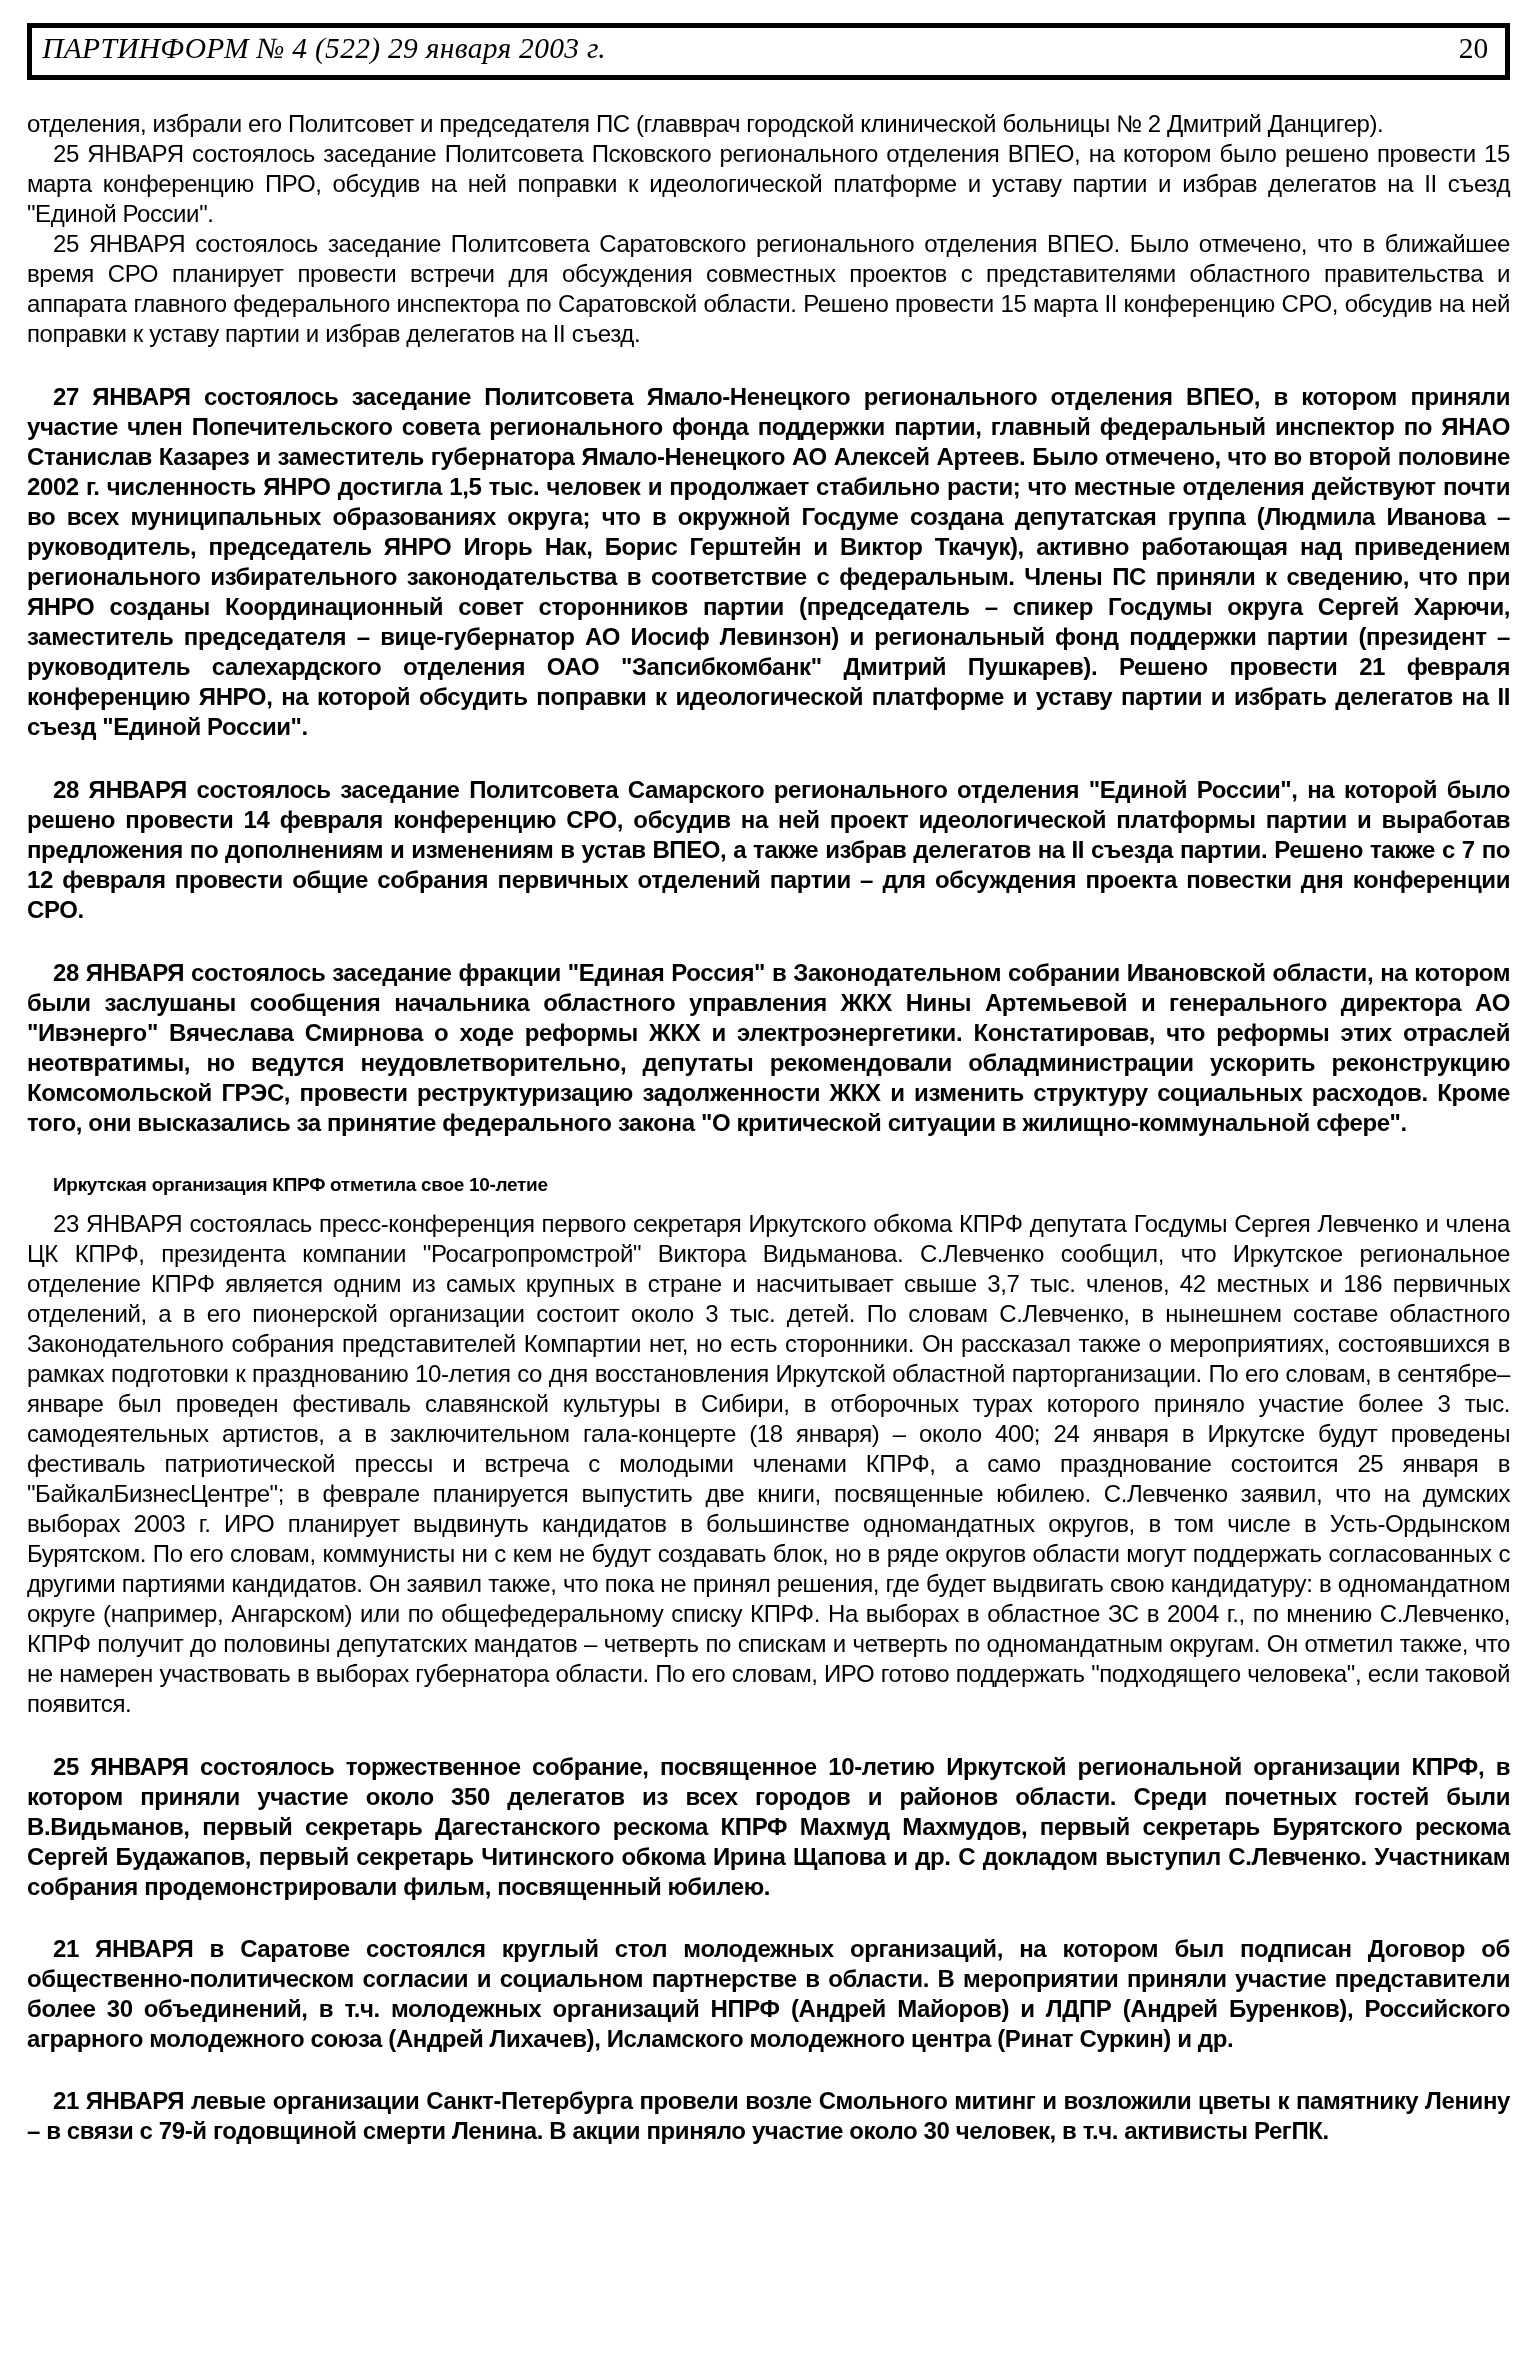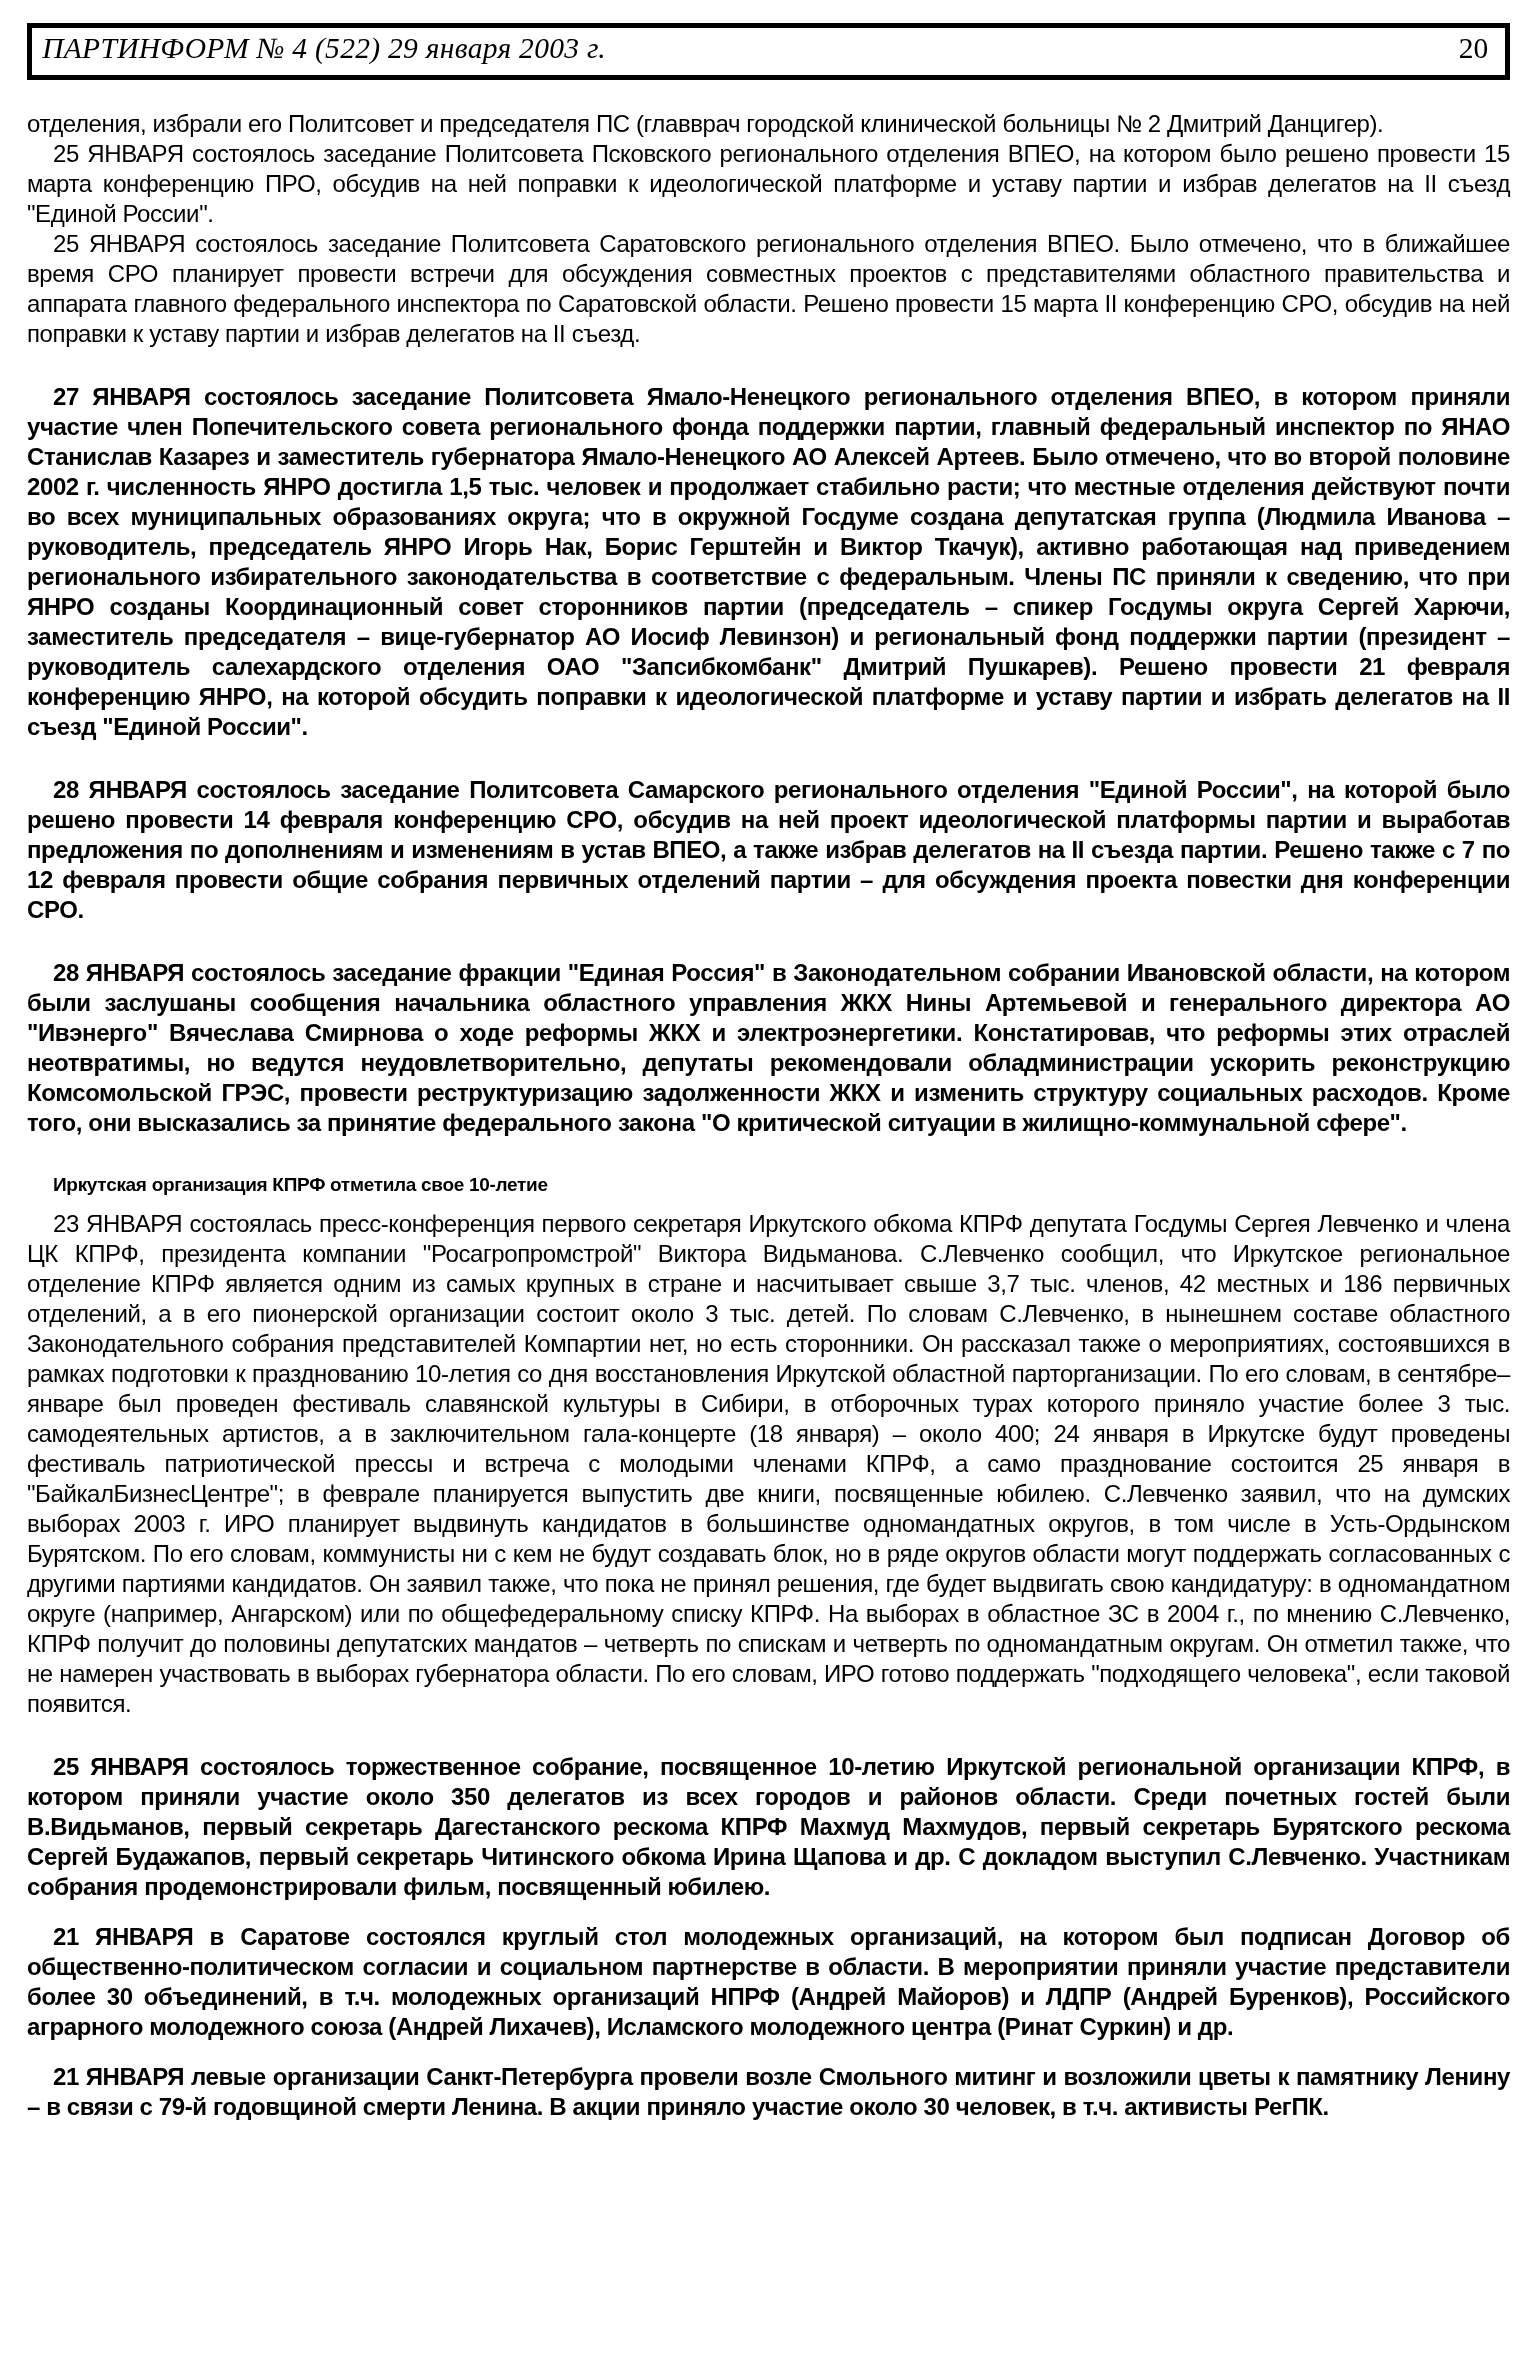--- a/index.html
+++ b/index.html
@@ -34,21 +34,21 @@
   .body-text {
     margin-top: 29.5px;
     font-size: 24px;
     line-height: 30px;
     text-align: justify;
     letter-spacing: -0.4px;
   }
   .body-text p { margin: 0; text-indent: 26px; }
   .body-text p.no-indent { text-indent: 0; }
   .body-text p.b { font-weight: bold; margin-top: 33px; }
-  .body-text p.gap { margin-top: 20px; }
+  .body-text p.gap { margin-top: 32px; }
   h2.section-heading {
     font-family: "Liberation Sans", sans-serif;
     font-size: 19px;
     line-height: 33px;
     font-weight: bold;
     text-align: left;
     margin: 29.5px 0 7.7px 0;
     padding-left: 26px;
     letter-spacing: -0.3px;
   }

